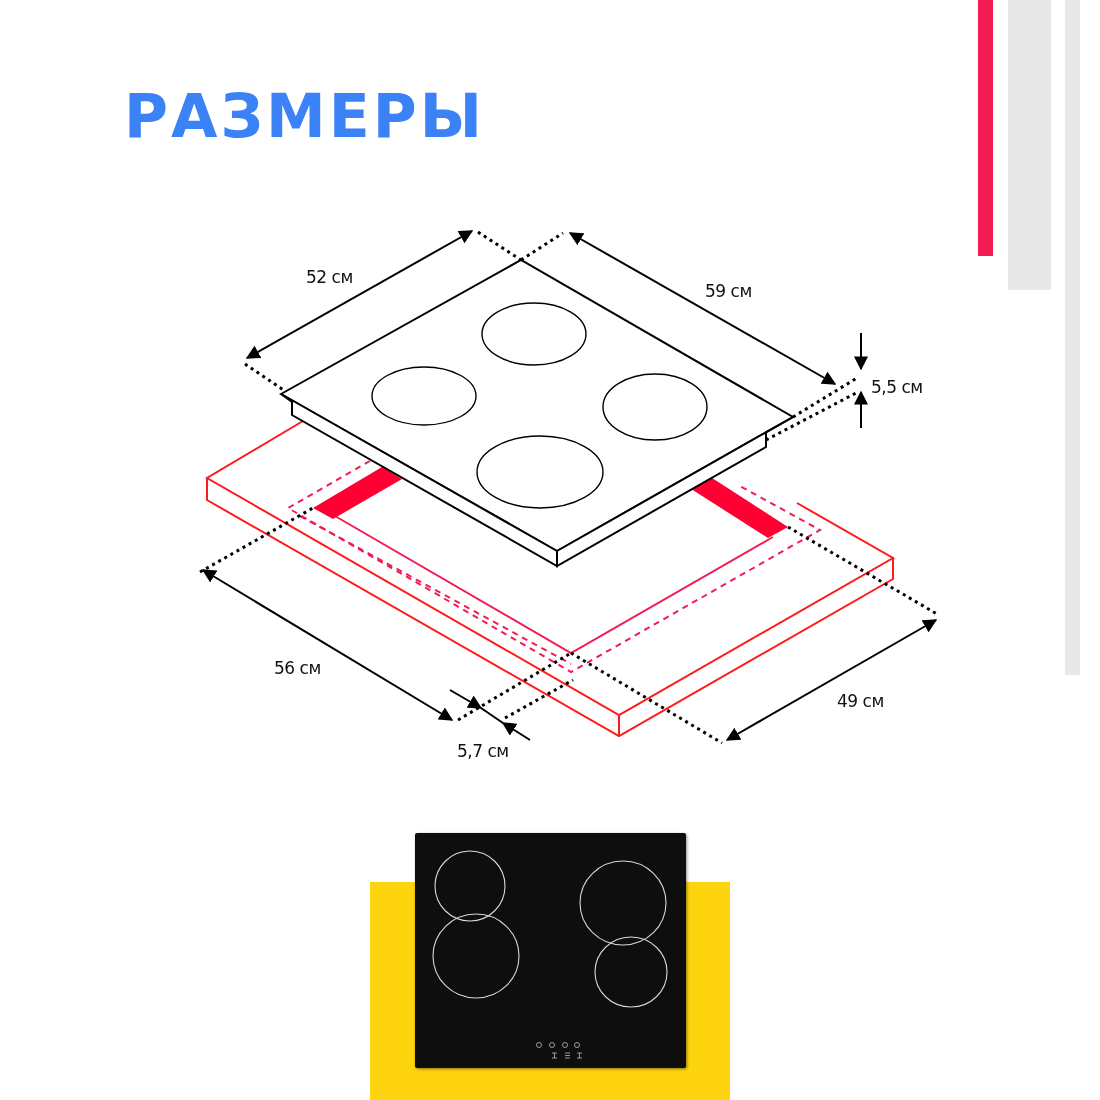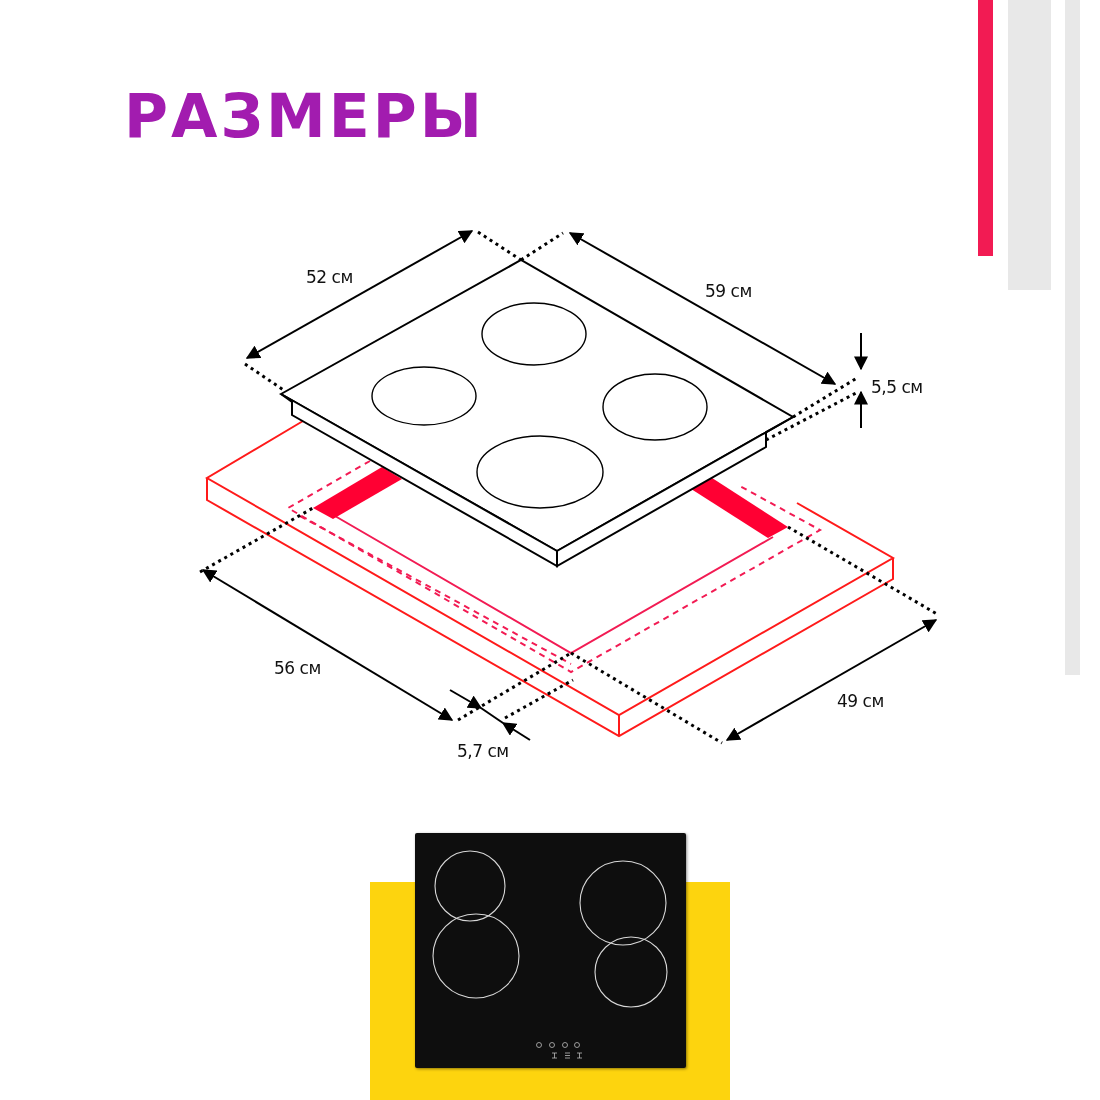--- a/index.html
+++ b/index.html
@@ -1,19 +1,19 @@
 <!DOCTYPE html>
 <html><head>
 <meta charset="utf-8">
 <style>
   html, body { margin: 0; padding: 0; }
   body { width: 1100px; height: 1100px; background: #ffffff; position: relative; overflow: hidden;
          font-family: "DejaVu Sans", sans-serif; }
   .title { position: absolute; left: 124px; top: 78px; font-family: "DejaVu Sans", sans-serif;
-           font-weight: bold; font-size: 60px; letter-spacing: 3px; color: #a21caf; margin: 0; line-height: 76px; }
+           font-weight: bold; font-size: 60px; letter-spacing: 3px; color: #3b82f6; margin: 0; line-height: 76px; }
   .bar { position: absolute; top: 0; }
   .bar-red { left: 978px; width: 15px; height: 256px; background: #f21b53; }
   .bar-gray1 { left: 1008px; width: 43px; height: 290px; background: #e8e8e8; }
   .bar-gray2 { left: 1065px; width: 15px; height: 675px; background: #e8e8e8; }
   svg.diagram { position: absolute; left: 0; top: 0; }
   .dim-label { font-family: "DejaVu Sans", sans-serif; font-size: 17px; fill: #111; letter-spacing: -0.5px; }
   .yellow { position: absolute; left: 370px; top: 882px; width: 360px; height: 218px; background: #fdd40e; }
   .hob-photo { position: absolute; left: 415px; top: 833px; width: 271px; height: 235px; background: #0e0e0e;
                border-radius: 2px; box-shadow: 1px 1px 3px rgba(0,0,0,0.45); }
 </style>

